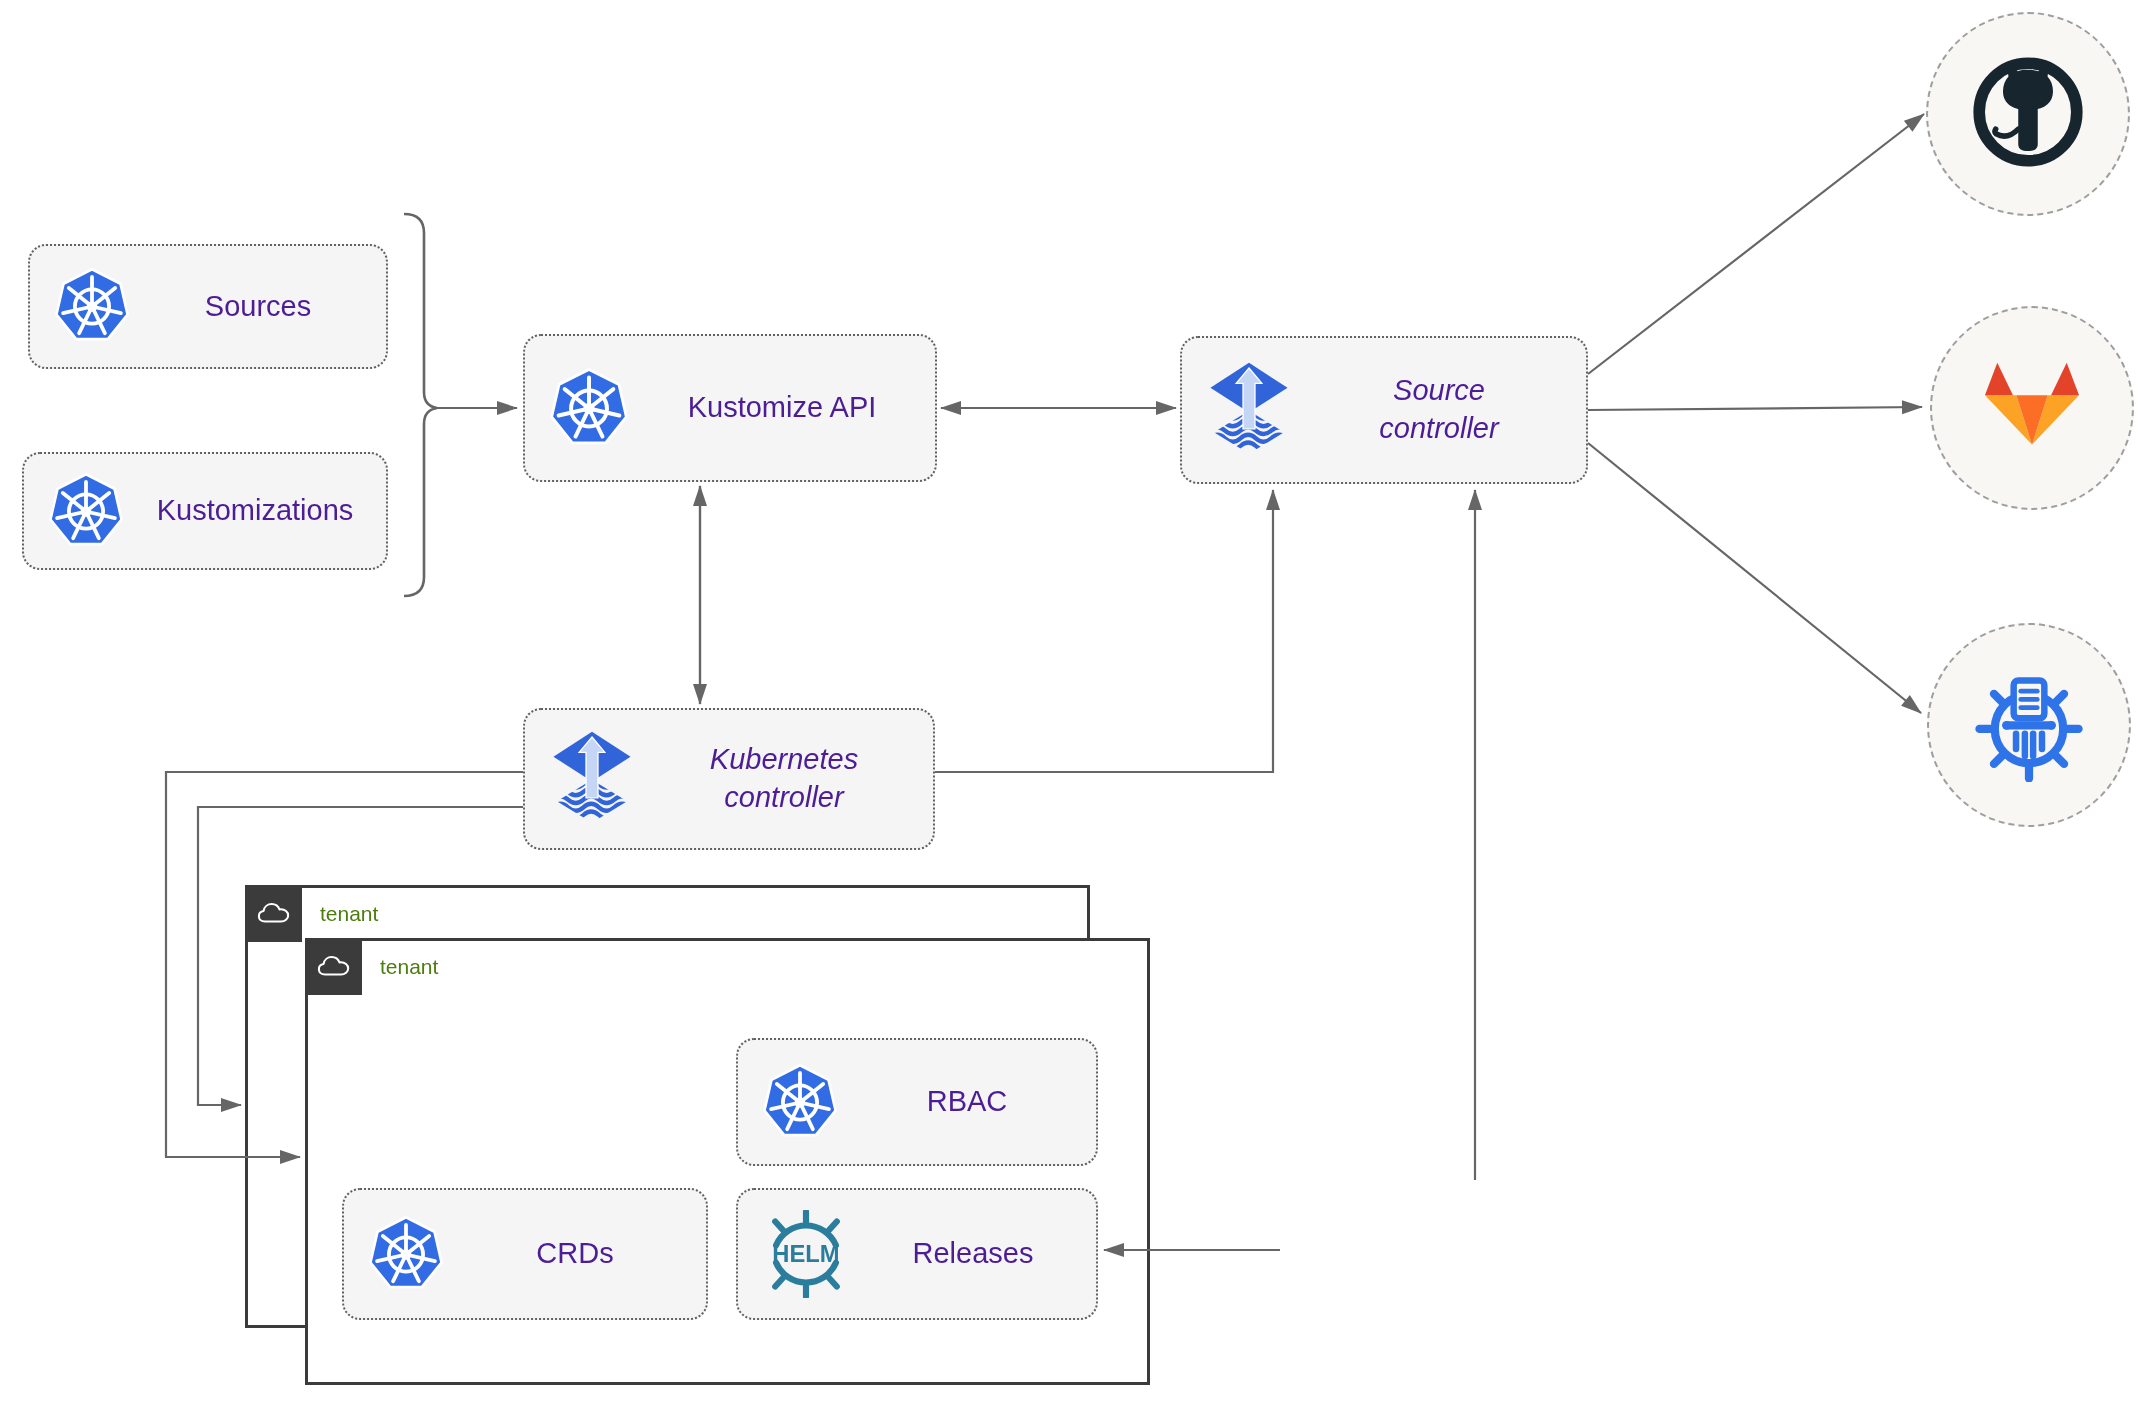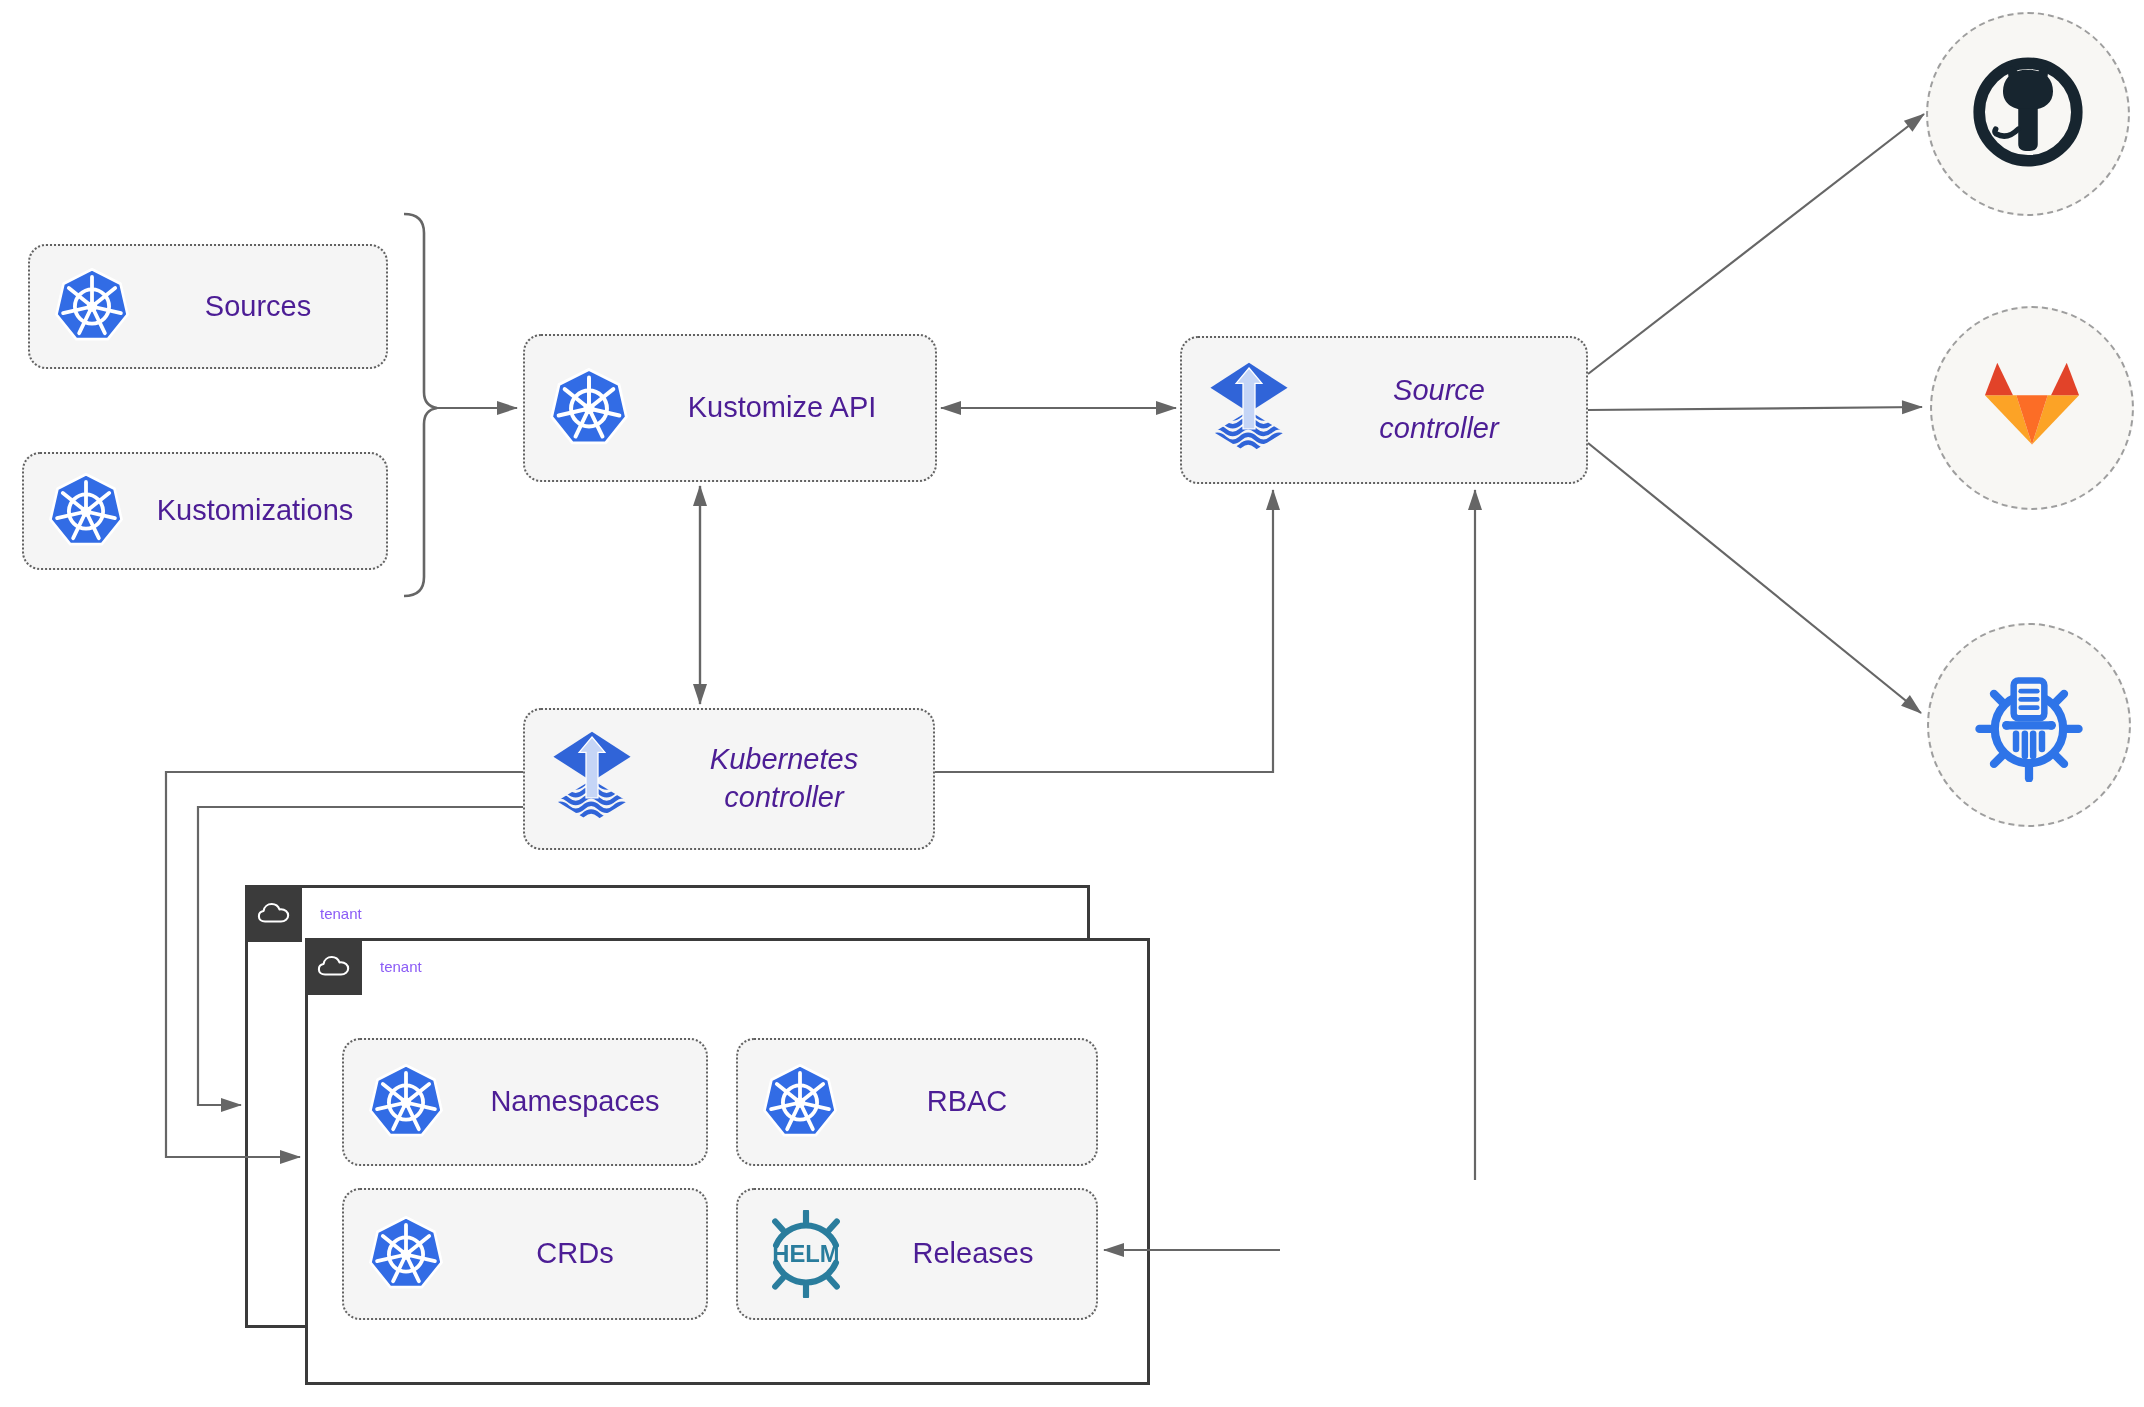--- a/index.html
+++ b/index.html
@@ -16,21 +16,21 @@
   .node.twoline .label{max-width:210px;margin:8px auto;padding:0;font-style:italic;}
 
   
   .tenant{position:absolute;background:#fff;
           border:3px solid var(--tenant-border,#3b3b3b);box-sizing:border-box;}
   .tenant-back{z-index:1;} .tenant-front{z-index:2;}
   .tenant .hdr{position:absolute;top:-3px;left:-3px;width:57px;height:57px;
                background:var(--tenant-border,#3b3b3b);display:flex;
                align-items:center;justify-content:center;}
   .tenant .t-label{position:absolute;left:72px;top:-3px;height:57px;
-               display:flex;align-items:center;font-size:15px;color:#8b5cf6;text-align:center;}
+               display:flex;align-items:center;font-size:21px;color:#4d7c0f;text-align:center;}
 
   
   .ext{position:absolute;width:204px;height:204px;border-radius:50%;
        border:2.5px dashed #9e9e9e;background:var(--circle-fill,#f8f7f4);
        display:flex;align-items:center;justify-content:center;
        box-sizing:border-box;z-index:3;}
 
   
   .connectors{position:absolute;left:0;top:0;z-index:10;pointer-events:none;}
   .conn{stroke:var(--arrow-gray,#666);stroke-width:2.2;fill:none;}
@@ -156,28 +156,20 @@
   <div class="node twoline" style="left:523px;top:708px;width:412px;height:142px">
     <span class="icon">
       <svg width="86" height="96">
           <use href="#sym-flux"></use>
         </svg>
       </span>
     <div class="label">Kubernetes controller</div>
   </div>
 
 
-  <div class="node" style="left:342px;top:1038px;width:366px;height:128px">
-    <span class="icon">
-      <svg width="76" height="79">
-          <use href="#sym-k8s"></use>
-        </svg>
-      </span>
-    <div class="label">Namespaces</div>
-  </div>
 
   <div class="node" style="left:736px;top:1038px;width:362px;height:128px">
     <span class="icon">
       <svg width="76" height="79">
           <use href="#sym-k8s"></use>
         </svg>
       </span>
     <div class="label">RBAC</div>
   </div>
 

